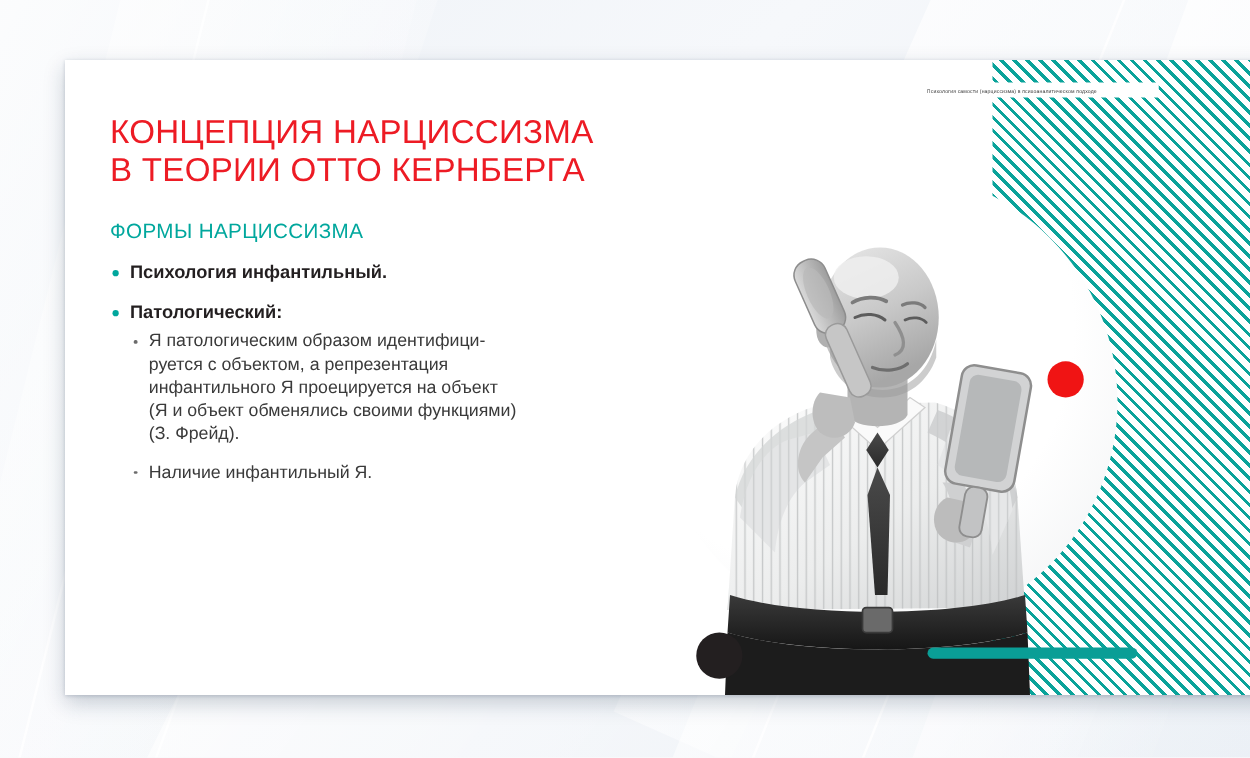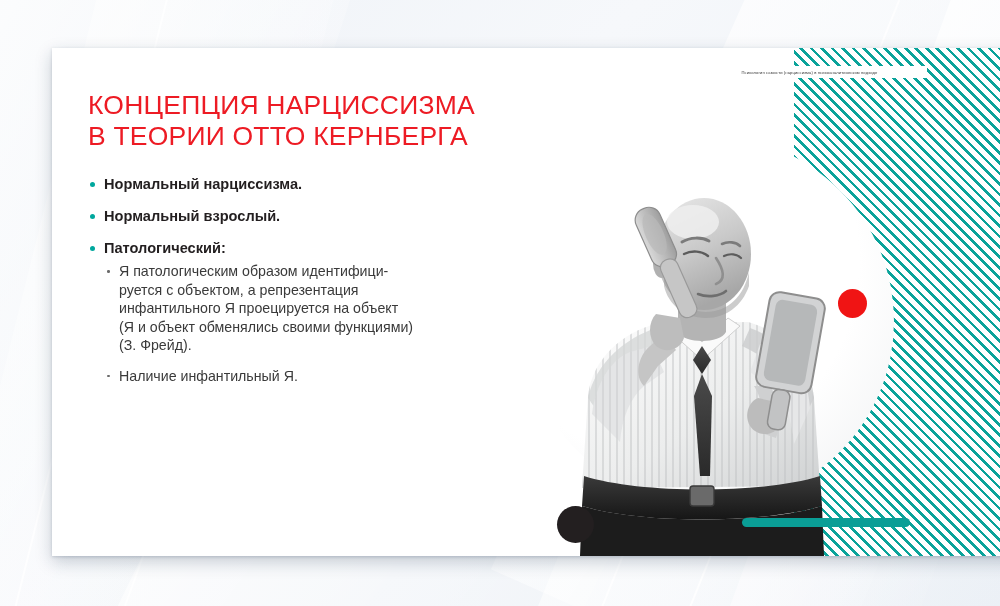--- a/index.html
+++ b/index.html
@@ -220,27 +220,25 @@
     </svg>
   </div>
 
   <div id="red-dot"></div>
   <div id="dark-dot"></div>
   <div id="teal-bar"></div>
 
   <div id="content">
     <h1 id="title">КОНЦЕПЦИЯ НАРЦИССИЗМА
 В ТЕОРИИ ОТТО КЕРНБЕРГА</h1>
+    <h2 id="subtitle">ФОРМЫ НАРЦИССИЗМА</h2>
 
     <ul class="lvl1">
       <li>
-        <span>Нормальный нарциссизма.</span>
-      </li>
-      <li>
-        <span>Нормальный взрослый.</span>
+        <span>Психология инфантильный.</span>
       </li>
       <li>
         <span>Патологический:</span>
         <ul class="lvl2">
           <li>Я патологическим образом идентифици-
 руется с объектом, а репрезентация
 инфантильного Я проецируется на объект
 (Я и объект обменялись своими функциями)
 (З. Фрейд).</li>
           <li>Наличие инфантильный Я.</li>

